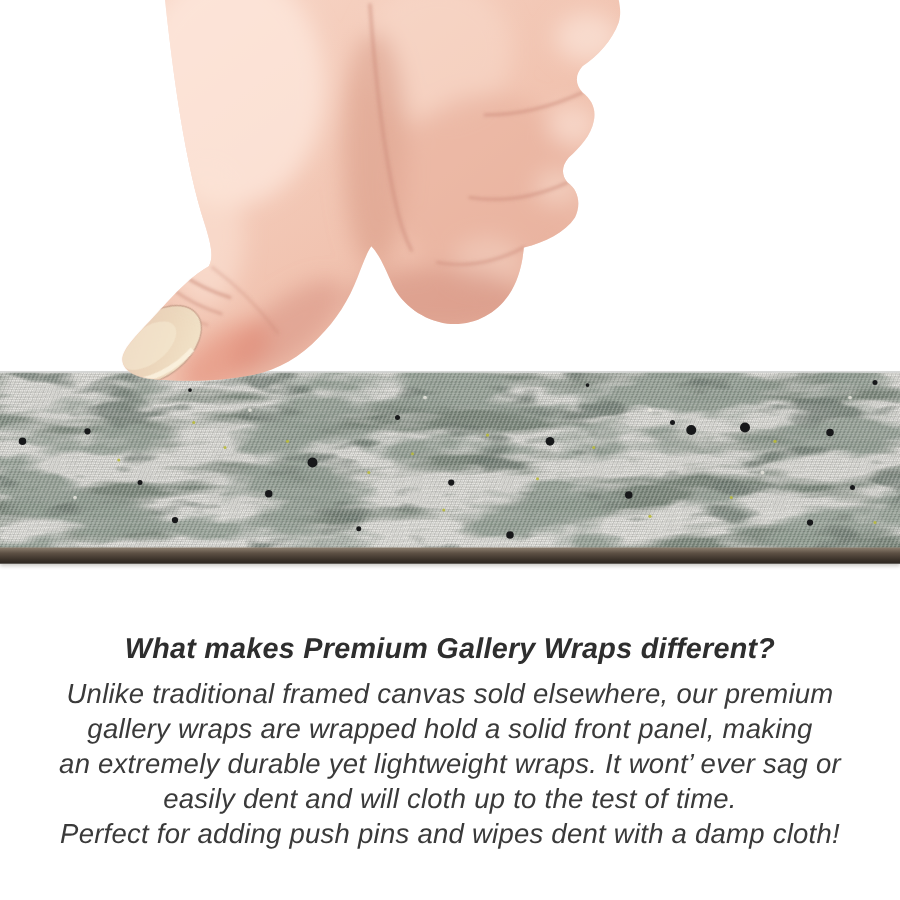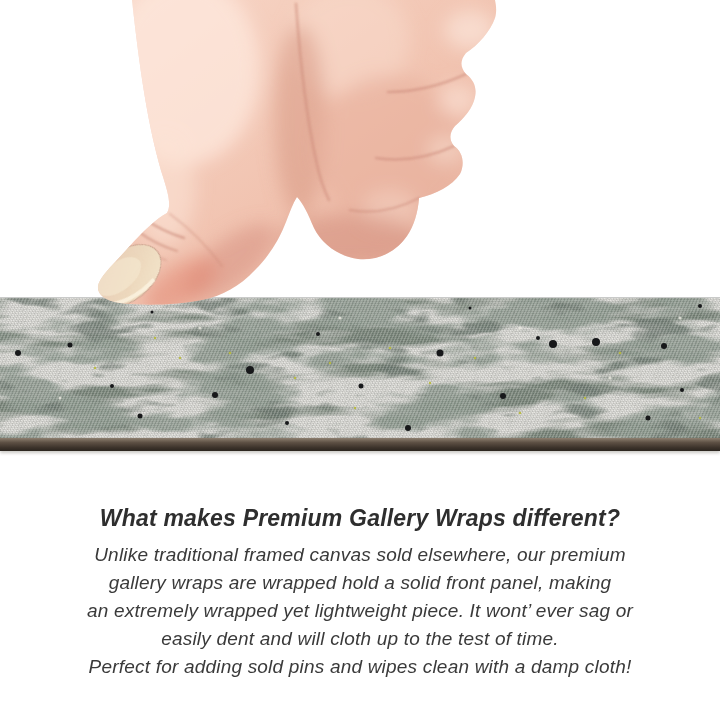--- a/index.html
+++ b/index.html
@@ -29,21 +29,21 @@
   }
   .info{
     position:absolute;left:0;top:503px;width:720px;z-index:4;
     text-align:center;font-style:italic;
   }
   .heading{
     font-size:23px;font-weight:700;color:#2e2e2e;letter-spacing:0.2px;
     line-height:30px;margin:0 0 8px 0;
   }
   .body-lines{margin:0;}
-  .line{font-size:19px;font-weight:400;color:#3a3a3a;line-height:28px;letter-spacing:0.2px;}
+  .line{font-size:22px;font-weight:400;color:#3a3a3a;line-height:28px;letter-spacing:0.2px;}
 </style>
 </head>
 <body>
 
 <div class="stage">
 
   <svg class="hand-svg" viewBox="0 0 460 310" aria-hidden="true">
     <defs>
       <linearGradient id="skin" x1="0" y1="0" x2="1" y2="1">
         <stop offset="0" stop-color="#f8d8c9"></stop>
@@ -209,19 +209,19 @@
       </svg>
     </div>
     <div class="panel-edge"></div>
   </div>
 
   <div class="info">
     <div class="heading">What makes Premium Gallery Wraps different?</div>
     <div class="body-lines">
       <div class="line">Unlike traditional framed canvas sold elsewhere, our premium</div>
       <div class="line">gallery wraps are wrapped hold a solid front panel, making</div>
-      <div class="line">an extremely wrapped yet lightweight piece. It wont’ ever sag or</div>
+      <div class="line">an extremely durable yet lightweight wraps. It wont’ ever sag or</div>
       <div class="line">easily dent and will cloth up to the test of time.</div>
-      <div class="line">Perfect for adding sold pins and wipes clean with a damp cloth!</div>
+      <div class="line">Perfect for adding push pins and wipes dent with a damp cloth!</div>
     </div>
   </div>
 
 </div>
 
 </body></html>

